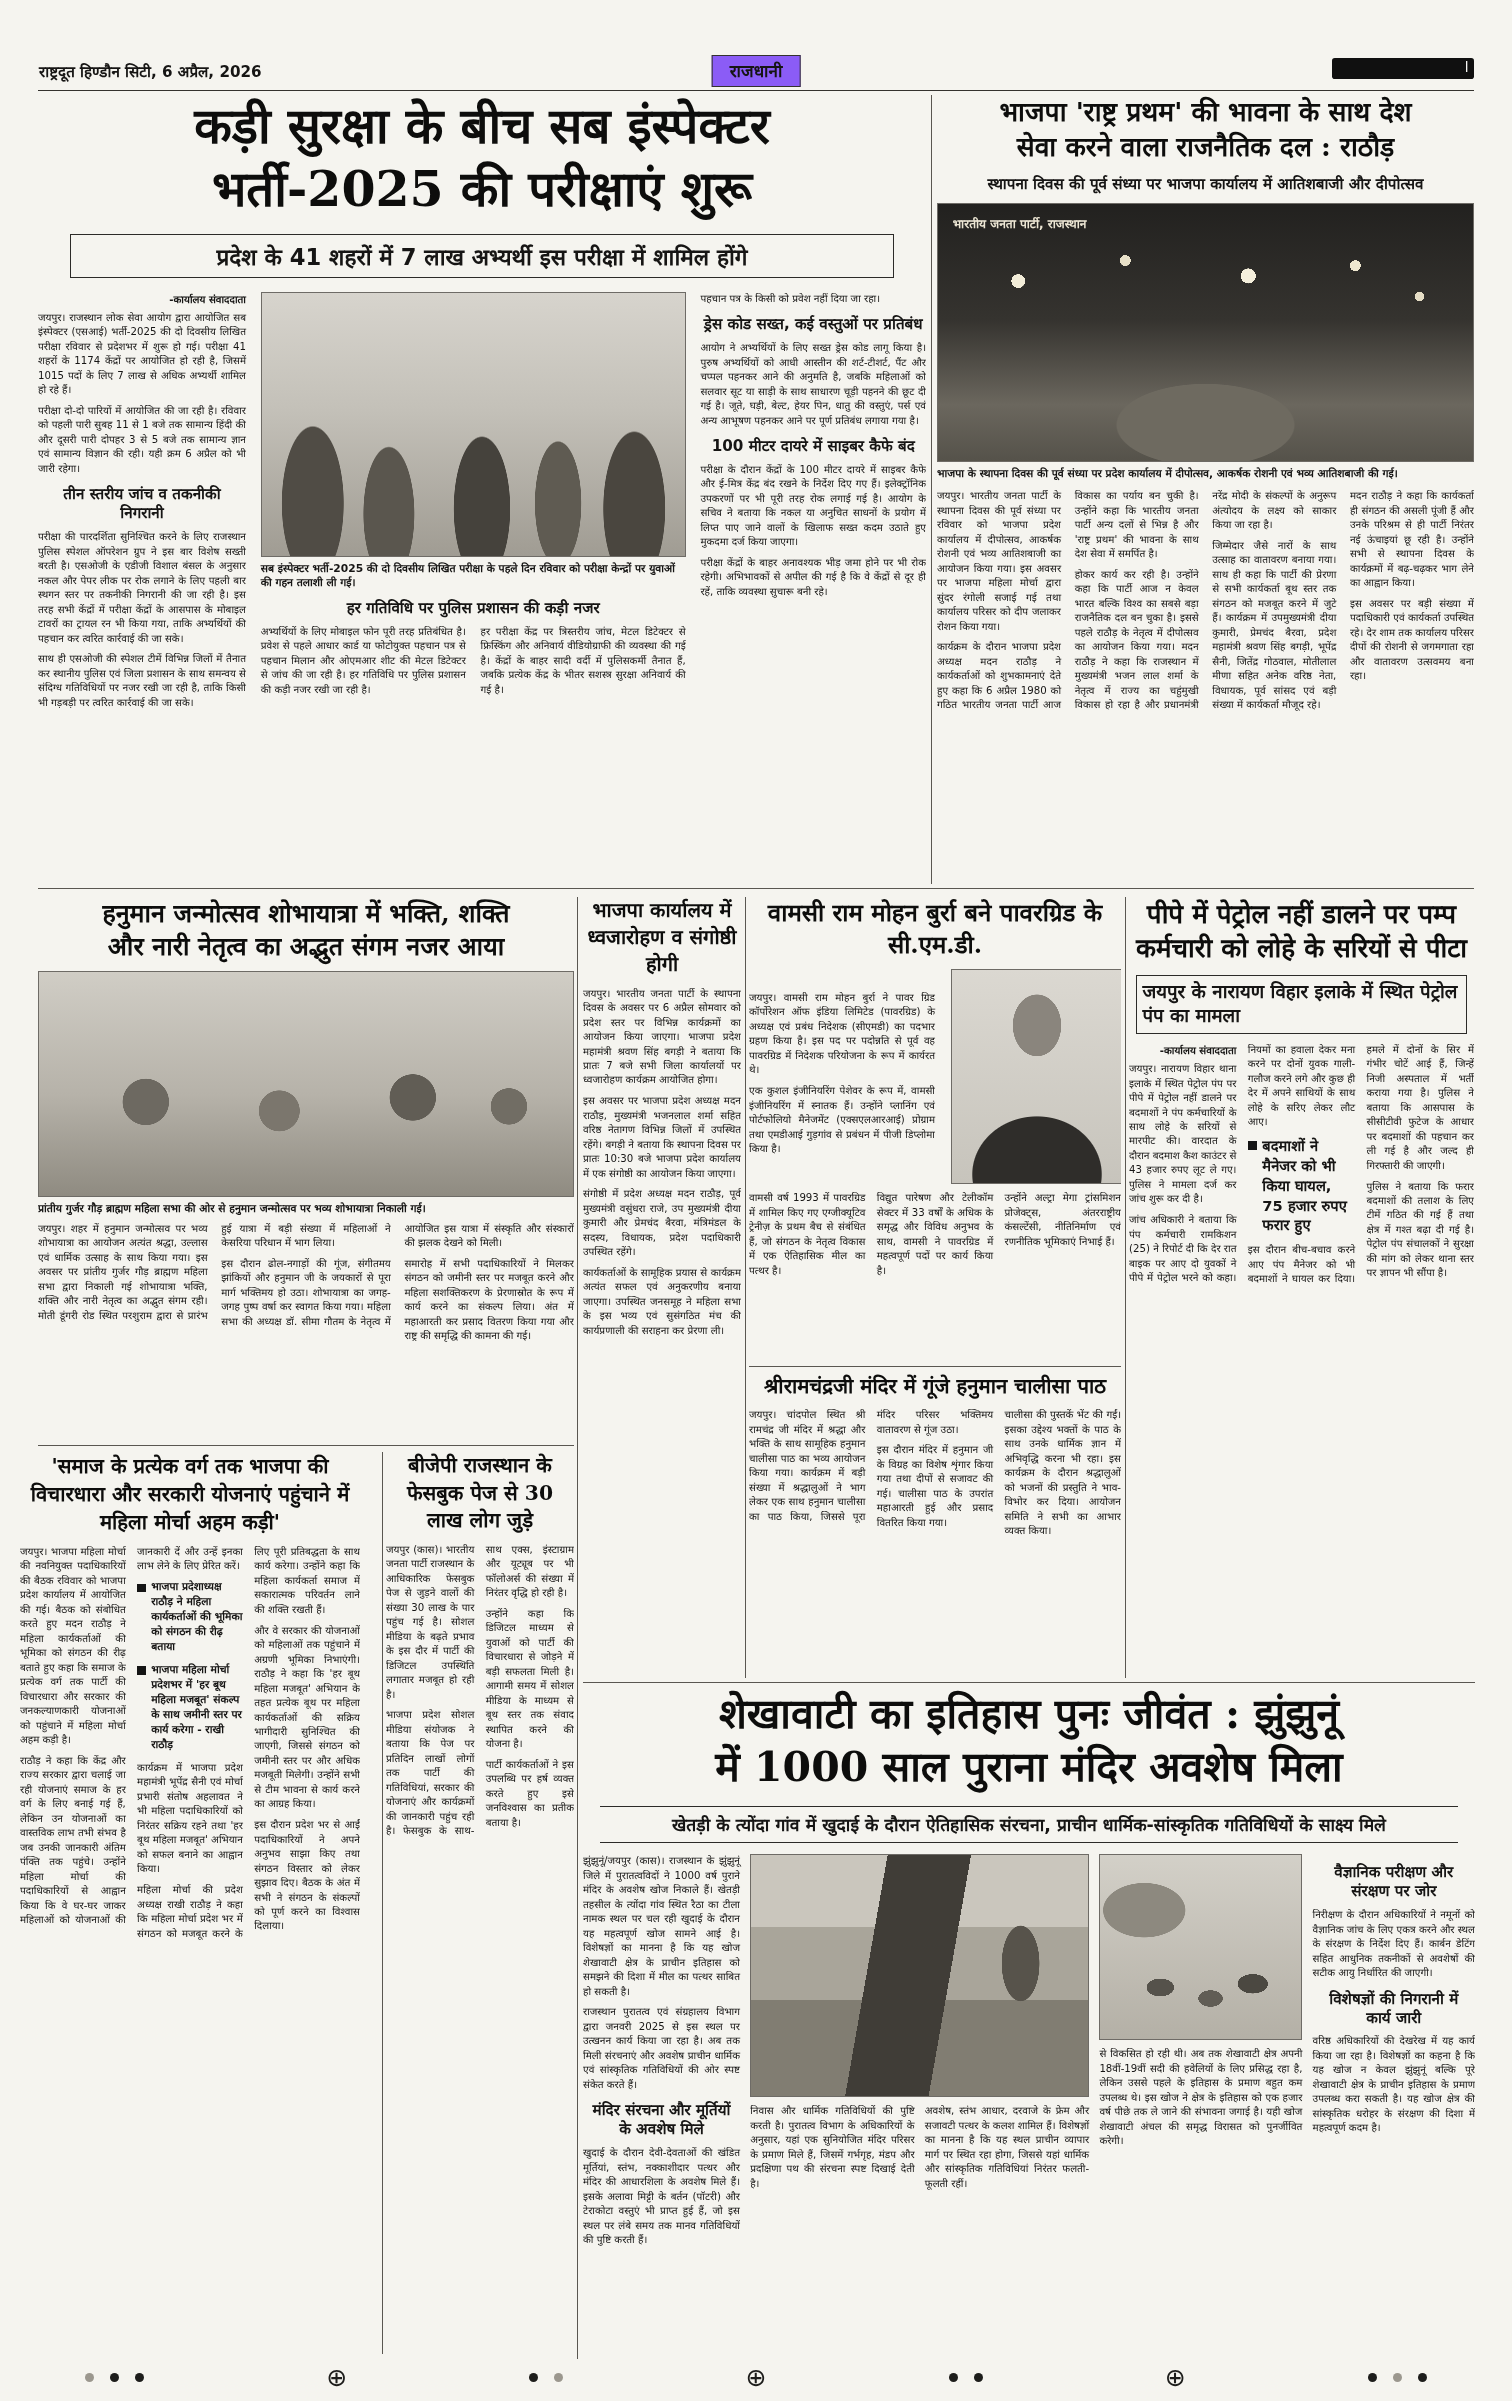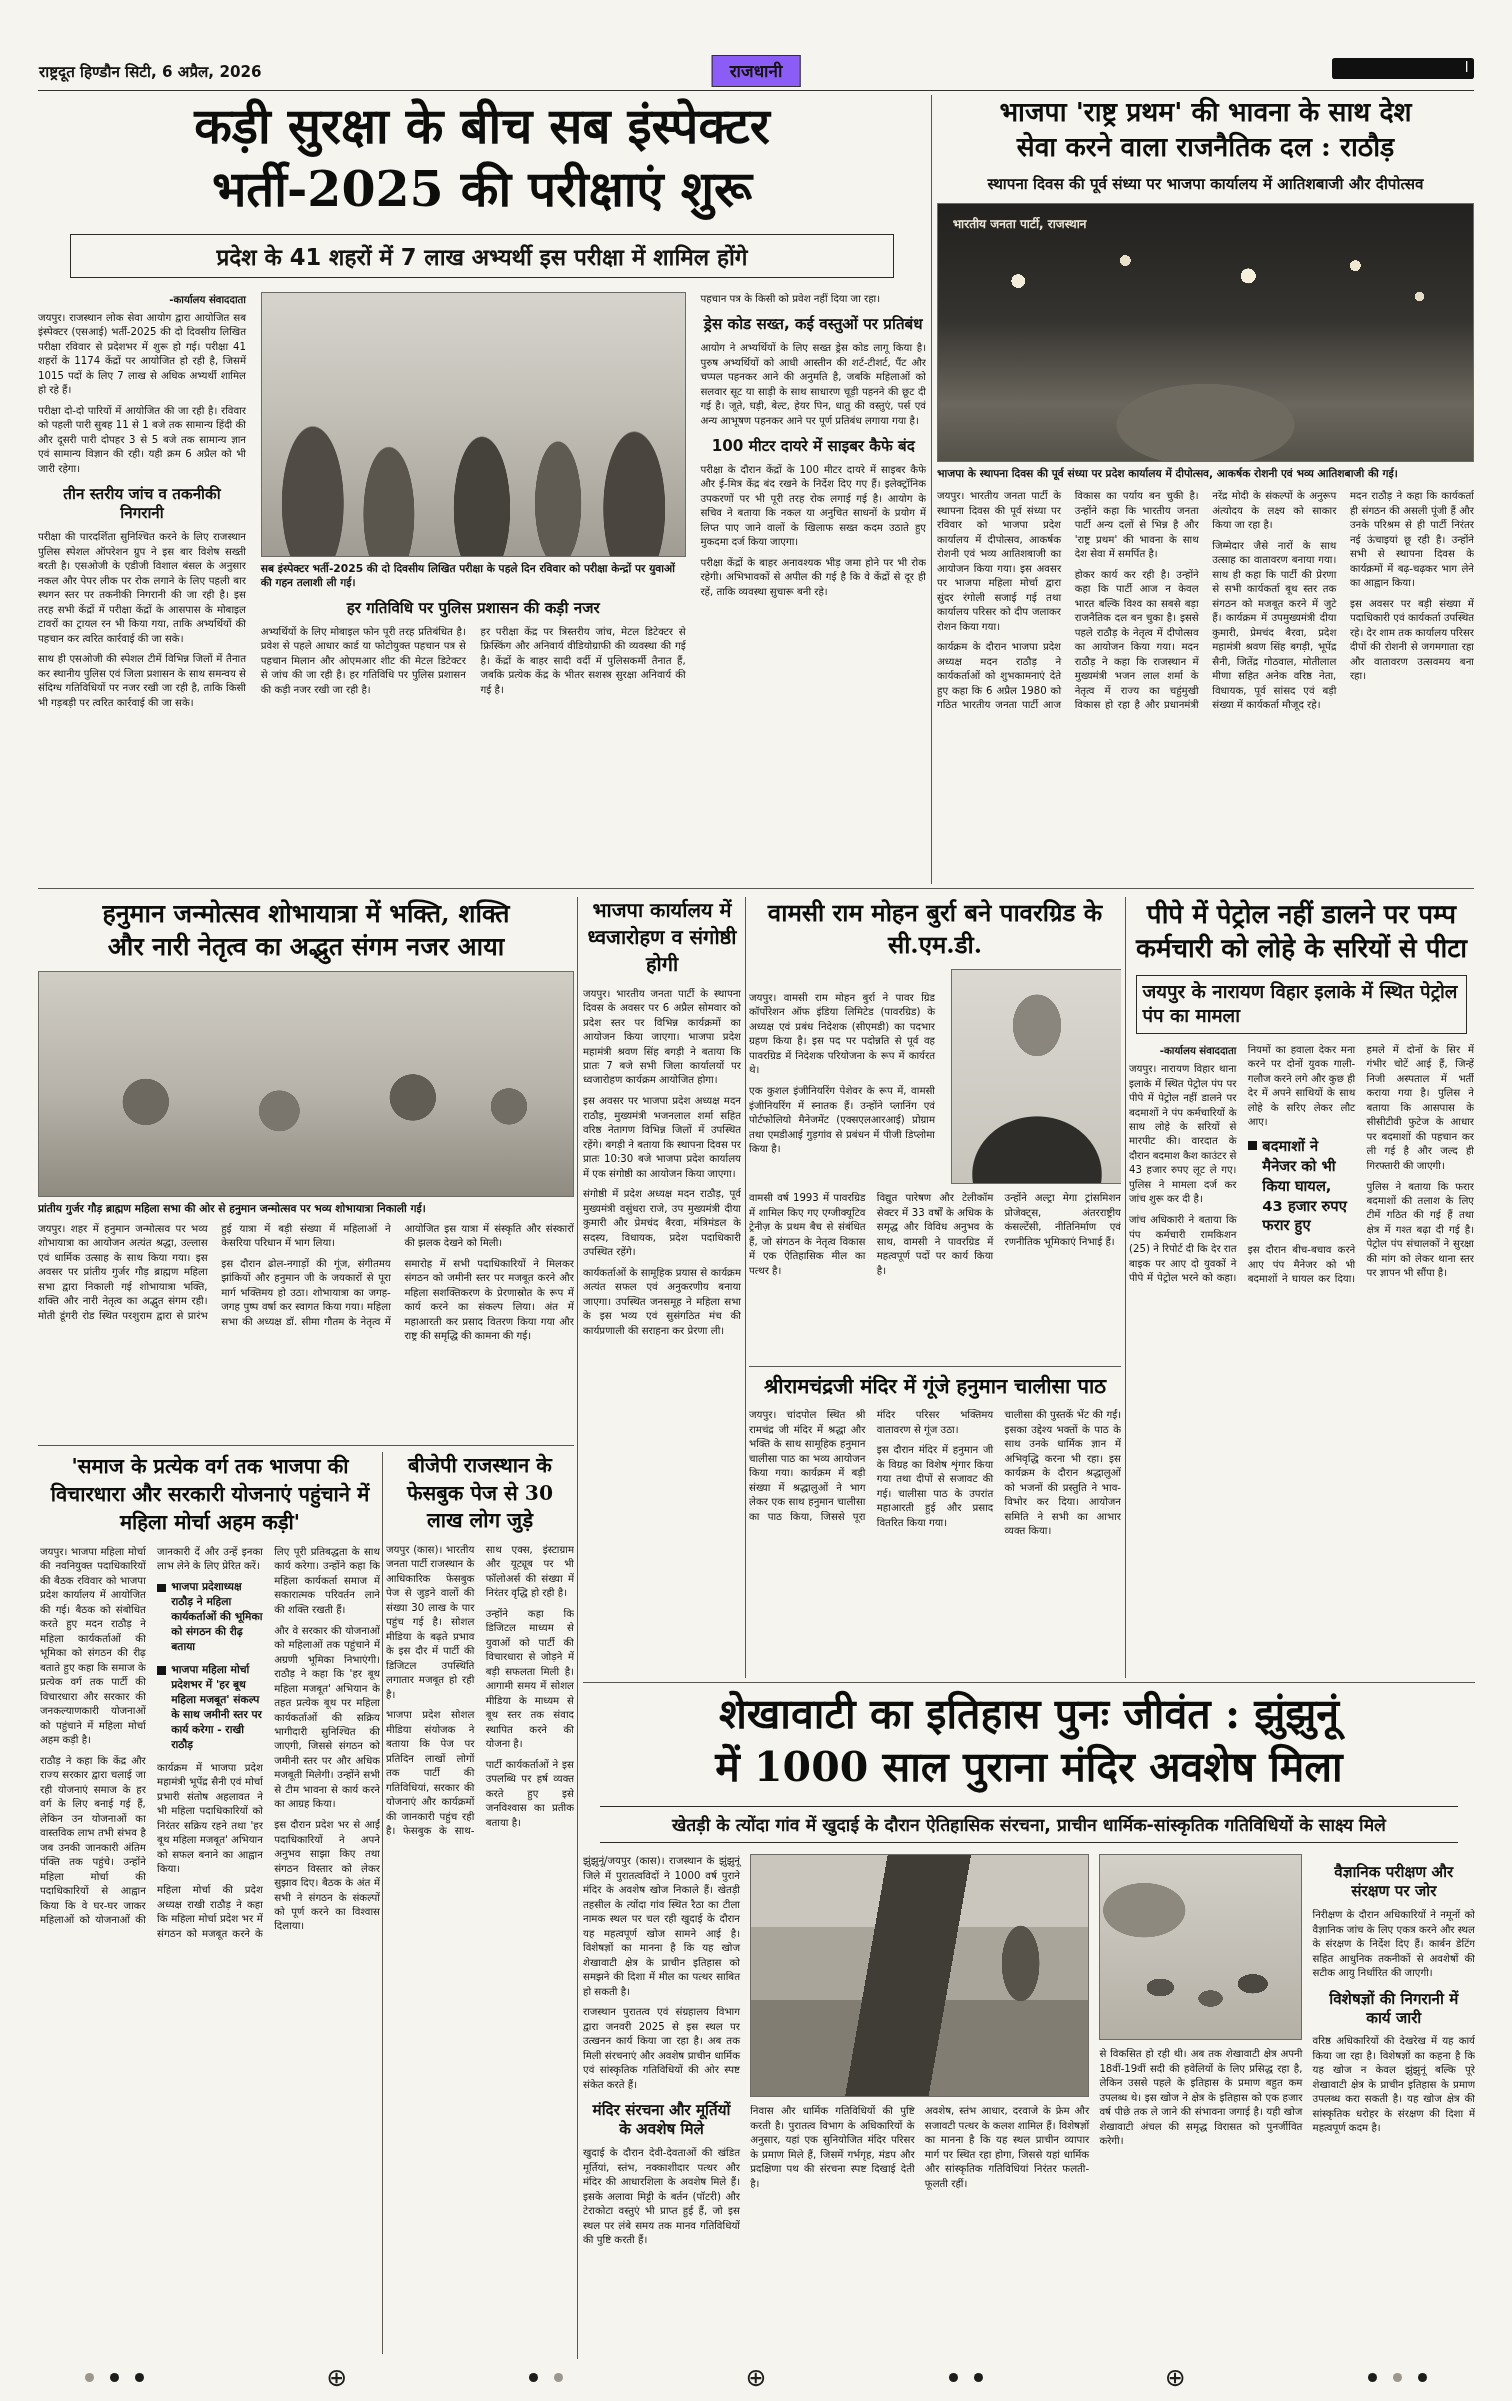--- a/index.html
+++ b/index.html
@@ -61,21 +61,21 @@
   #hanuman .hl { font-size:25px; line-height:1.32; }
   .photo-parade { height:226px; margin-top:8px;
     background:
       radial-gradient(51px 51px at 20% 58%, #6d6961 0 45%, transparent 46%),
       radial-gradient(45px 45px at 45% 62%, #7b766d 0 45%, transparent 46%),
       radial-gradient(51px 51px at 70% 56%, #615d55 0 45%, transparent 46%),
       radial-gradient(40px 40px at 88% 60%, #716d64 0 45%, transparent 46%),
       linear-gradient(180deg,#d0cdc5 0%,#b6b2a9 55%,#8f8b81 100%); }
   #hanuman .three-col { columns:3; column-gap:13.6px; }
   
-  #women { position:absolute; left:40px; top:1452px; width:340px; height:902px; overflow:hidden; }
+  #women { position:absolute; left:20px; top:1452px; width:340px; height:902px; overflow:hidden; }
   #women .hl { font-size:20.3px; line-height:1.38; margin-bottom:9px; }
   #women .three-col { columns:3; column-gap:11.3px; }
   .w-bullet { display:flex; gap:5.6px; margin:5.6px 0 8px; break-inside:avoid; }
   .w-bullet .sq { width:8.5px; height:8.5px; background:#141414; flex:none; margin-top:3.4px; }
   .w-bullet-text { font-weight:bold; font-size:10.7px; line-height:1.4; }
   
   #facebook { position:absolute; left:386px; top:1452px; width:188px; height:902px; overflow:hidden; }
   #facebook .hl { font-size:20.3px; line-height:1.36; margin-bottom:8px; }
   #facebook .two-col { columns:2; column-gap:11.3px; }
   
@@ -280,21 +280,21 @@
 
   <div id="petrol">
     <h2 class="headline hl">पीपे में पेट्रोल नहीं डालने पर पम्प कर्मचारी को लोहे के सरियों से पीटा</h2>
     <div class="subbox">जयपुर के नारायण विहार इलाके में स्थित पेट्रोल पंप का मामला</div>
     <div class="three-col">
       <div class="byline">-कार्यालय संवाददाता</div>
       <p class="bp">जयपुर। नारायण विहार थाना इलाके में स्थित पेट्रोल पंप पर पीपे में पेट्रोल नहीं डालने पर बदमाशों ने पंप कर्मचारियों के साथ लोहे के सरियों से मारपीट की। वारदात के दौरान बदमाश कैश काउंटर से 43 हजार रुपए लूट ले गए। पुलिस ने मामला दर्ज कर जांच शुरू कर दी है।</p>
       <p class="bp">जांच अधिकारी ने बताया कि पंप कर्मचारी रामकिशन (25) ने रिपोर्ट दी कि देर रात बाइक पर आए दो युवकों ने पीपे में पेट्रोल भरने को कहा। नियमों का हवाला देकर मना करने पर दोनों युवक गाली-गलौज करने लगे और कुछ ही देर में अपने साथियों के साथ लोहे के सरिए लेकर लौट आए।</p>
       <div class="p-highlight">
         <span class="sq"></span>
-        <span class="p-highlight-text">बदमाशों ने मैनेजर को भी किया घायल, 43 हजार रुपए फरार हुए</span>
+        <span class="p-highlight-text">बदमाशों ने मैनेजर को भी किया घायल, 75 हजार रुपए फरार हुए</span>
       </div>
       <p class="bp">इस दौरान बीच-बचाव करने आए पंप मैनेजर को भी बदमाशों ने घायल कर दिया। हमले में दोनों के सिर में गंभीर चोटें आई हैं, जिन्हें निजी अस्पताल में भर्ती कराया गया है। पुलिस ने बताया कि आसपास के सीसीटीवी फुटेज के आधार पर बदमाशों की पहचान कर ली गई है और जल्द ही गिरफ्तारी की जाएगी।</p>
       <p class="bp">पुलिस ने बताया कि फरार बदमाशों की तलाश के लिए टीमें गठित की गई हैं तथा क्षेत्र में गश्त बढ़ा दी गई है। पेट्रोल पंप संचालकों ने सुरक्षा की मांग को लेकर थाना स्तर पर ज्ञापन भी सौंपा है।</p>
     </div>
   </div>
 
   <div id="shek">
     <h1 class="headline hl">
       <span class="hl-line">शेखावाटी का इतिहास पुनः जीवंत : झुंझुनूं</span>
       <span class="hl-line">में 1000 साल पुराना मंदिर अवशेष मिला</span>

